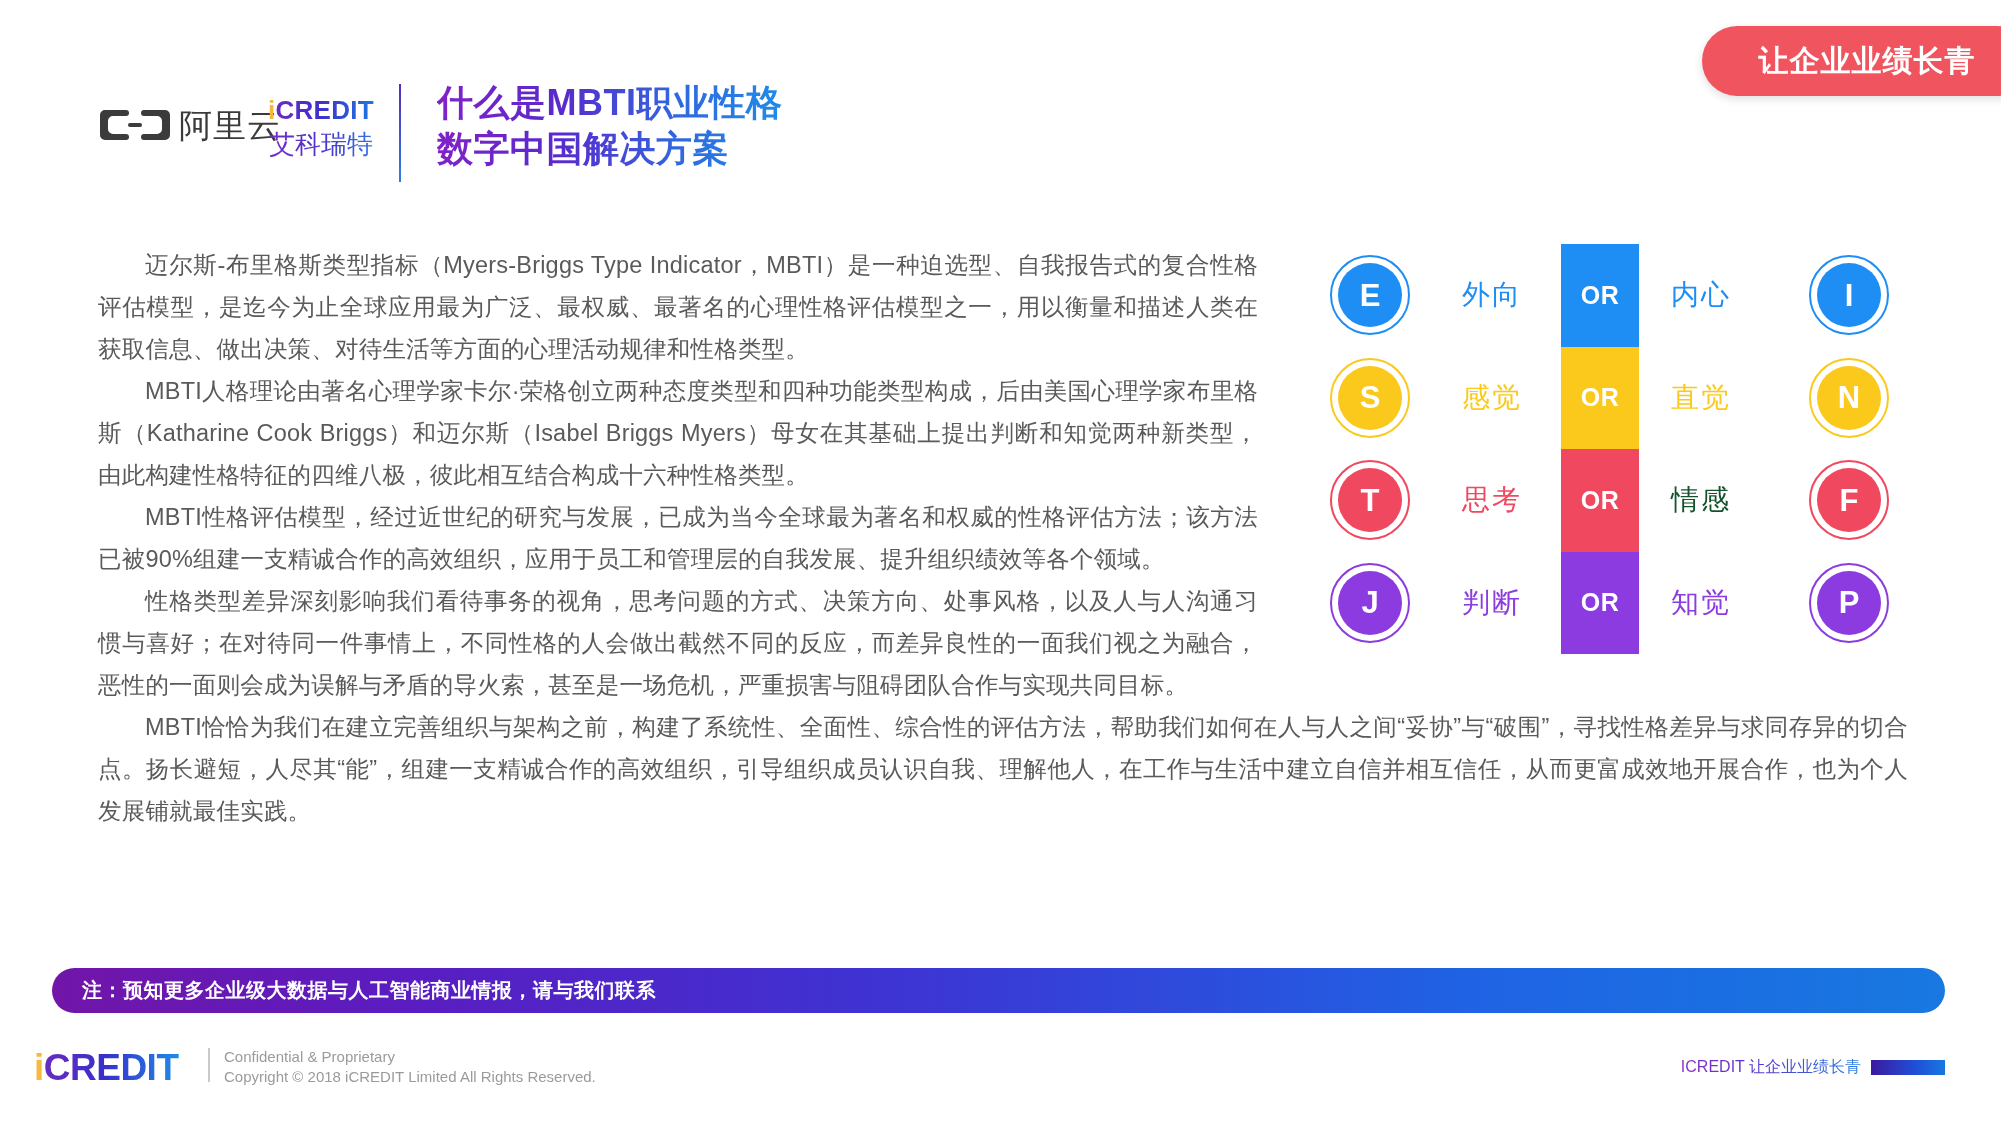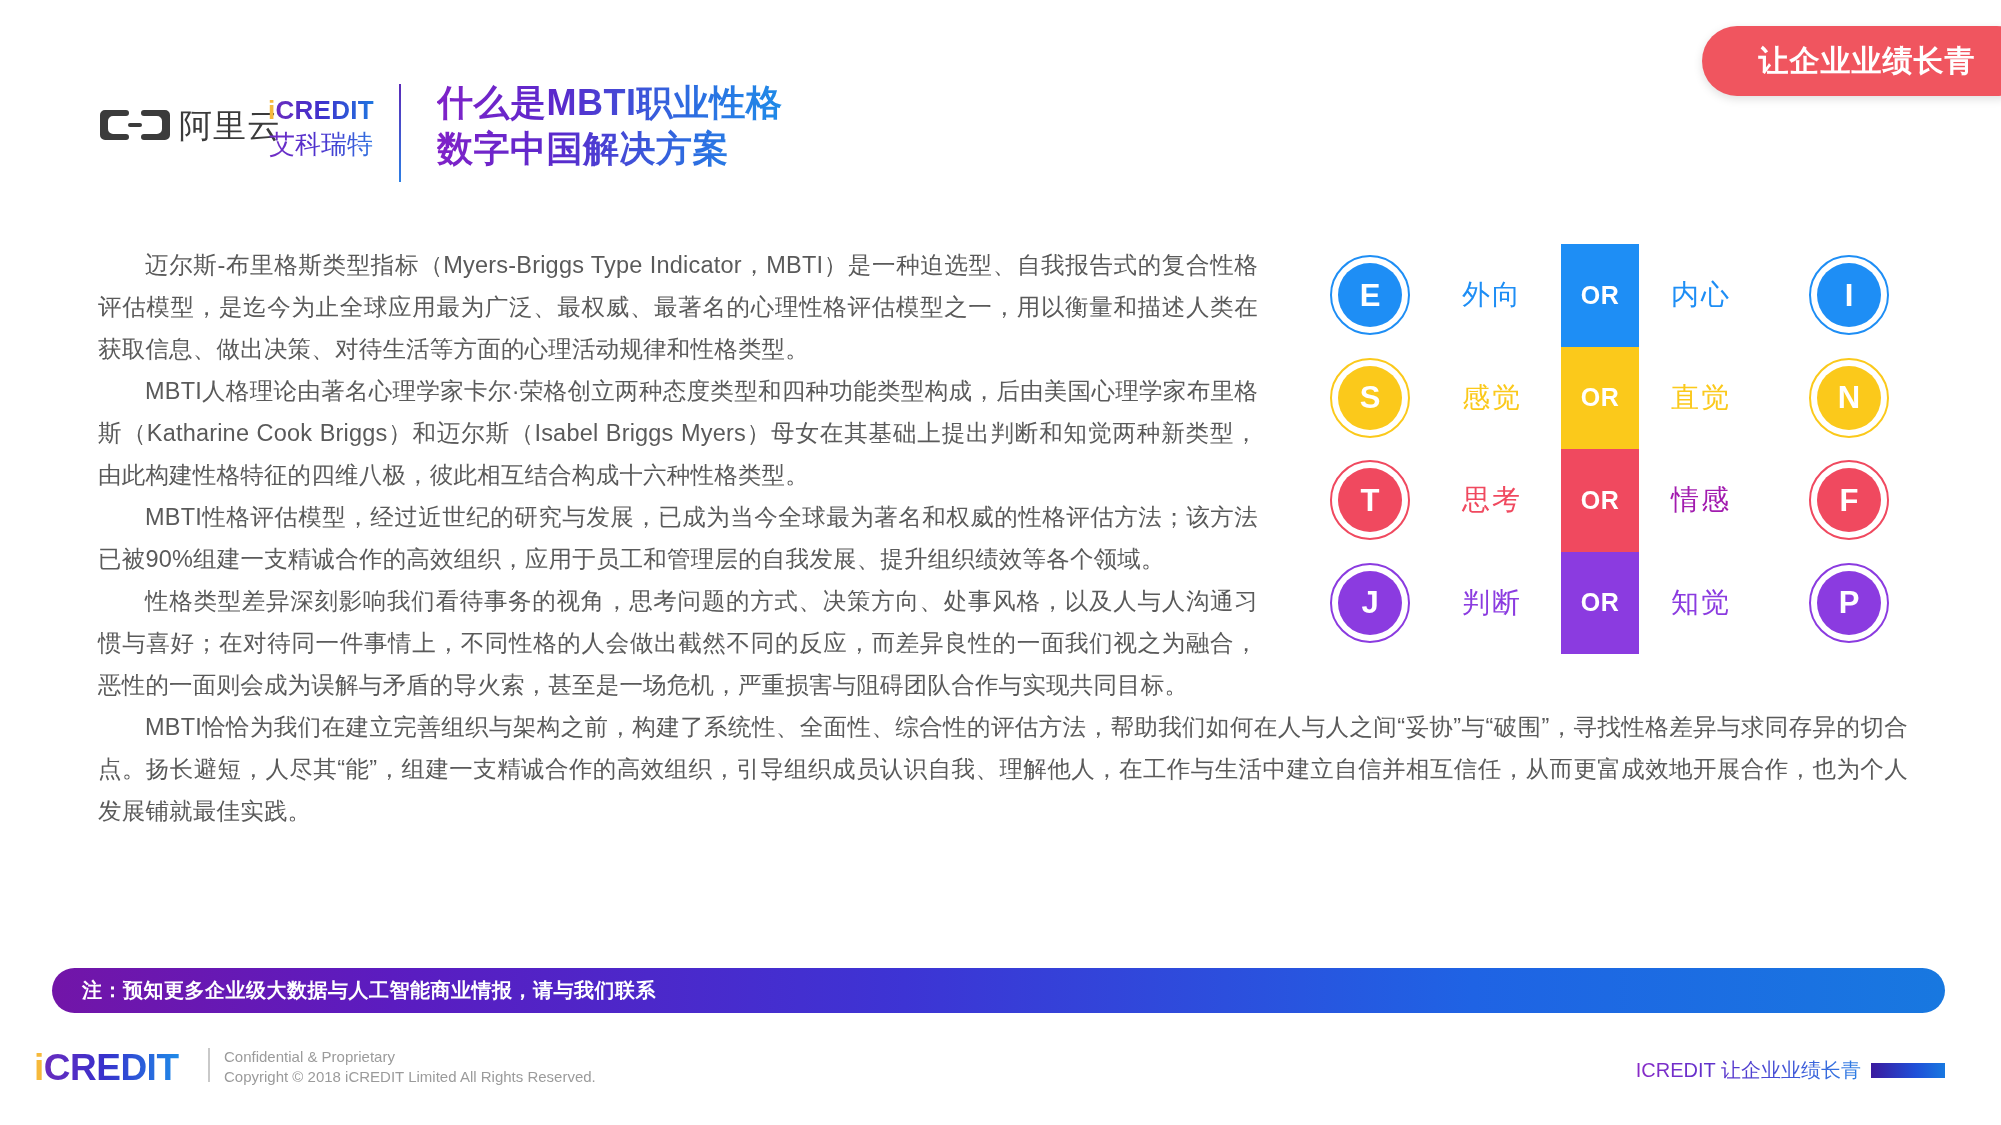--- a/index.html
+++ b/index.html
@@ -281,21 +281,21 @@
   }
   .footer-right {
     position: absolute;
     right: 56px;
     top: 17px;
     display: flex;
     align-items: center;
     gap: 0px;
   }
   .footer-right .fr-text {
-    font-size: 20px;
+    font-size: 16px;
     font-weight: 500;
     background: linear-gradient(90deg, #8A2BC8 0%, #5632CC 40%, #2C7FE4 100%);
     -webkit-background-clip: text;
     background-clip: text;
     color: transparent;
     white-space: nowrap;
     text-decoration: underline;
   }
   .footer-right .fr-bar {
     margin-left: 10px;
@@ -402,21 +402,21 @@
       <div class="left-side">
         <div class="circle-wrap" style="color:#F0495F">
           <div class="ring"></div>
           <div class="disc">
             <span class="glyph">T</span>
           </div>
         </div>
         <div class="side-label" style="color:#F0495F">思考</div>
       </div>
       <div class="right-side">
-        <div class="side-label" style="color:#a21caf">情感</div>
+        <div class="side-label" style="color:#14532d">情感</div>
         <div class="circle-wrap" style="color:#F0495F">
           <div class="ring"></div>
           <div class="disc">
             <span class="glyph">F</span>
           </div>
         </div>
       </div>
     </div>
 
     <div class="mbti-row" style="top:307.5px;">

